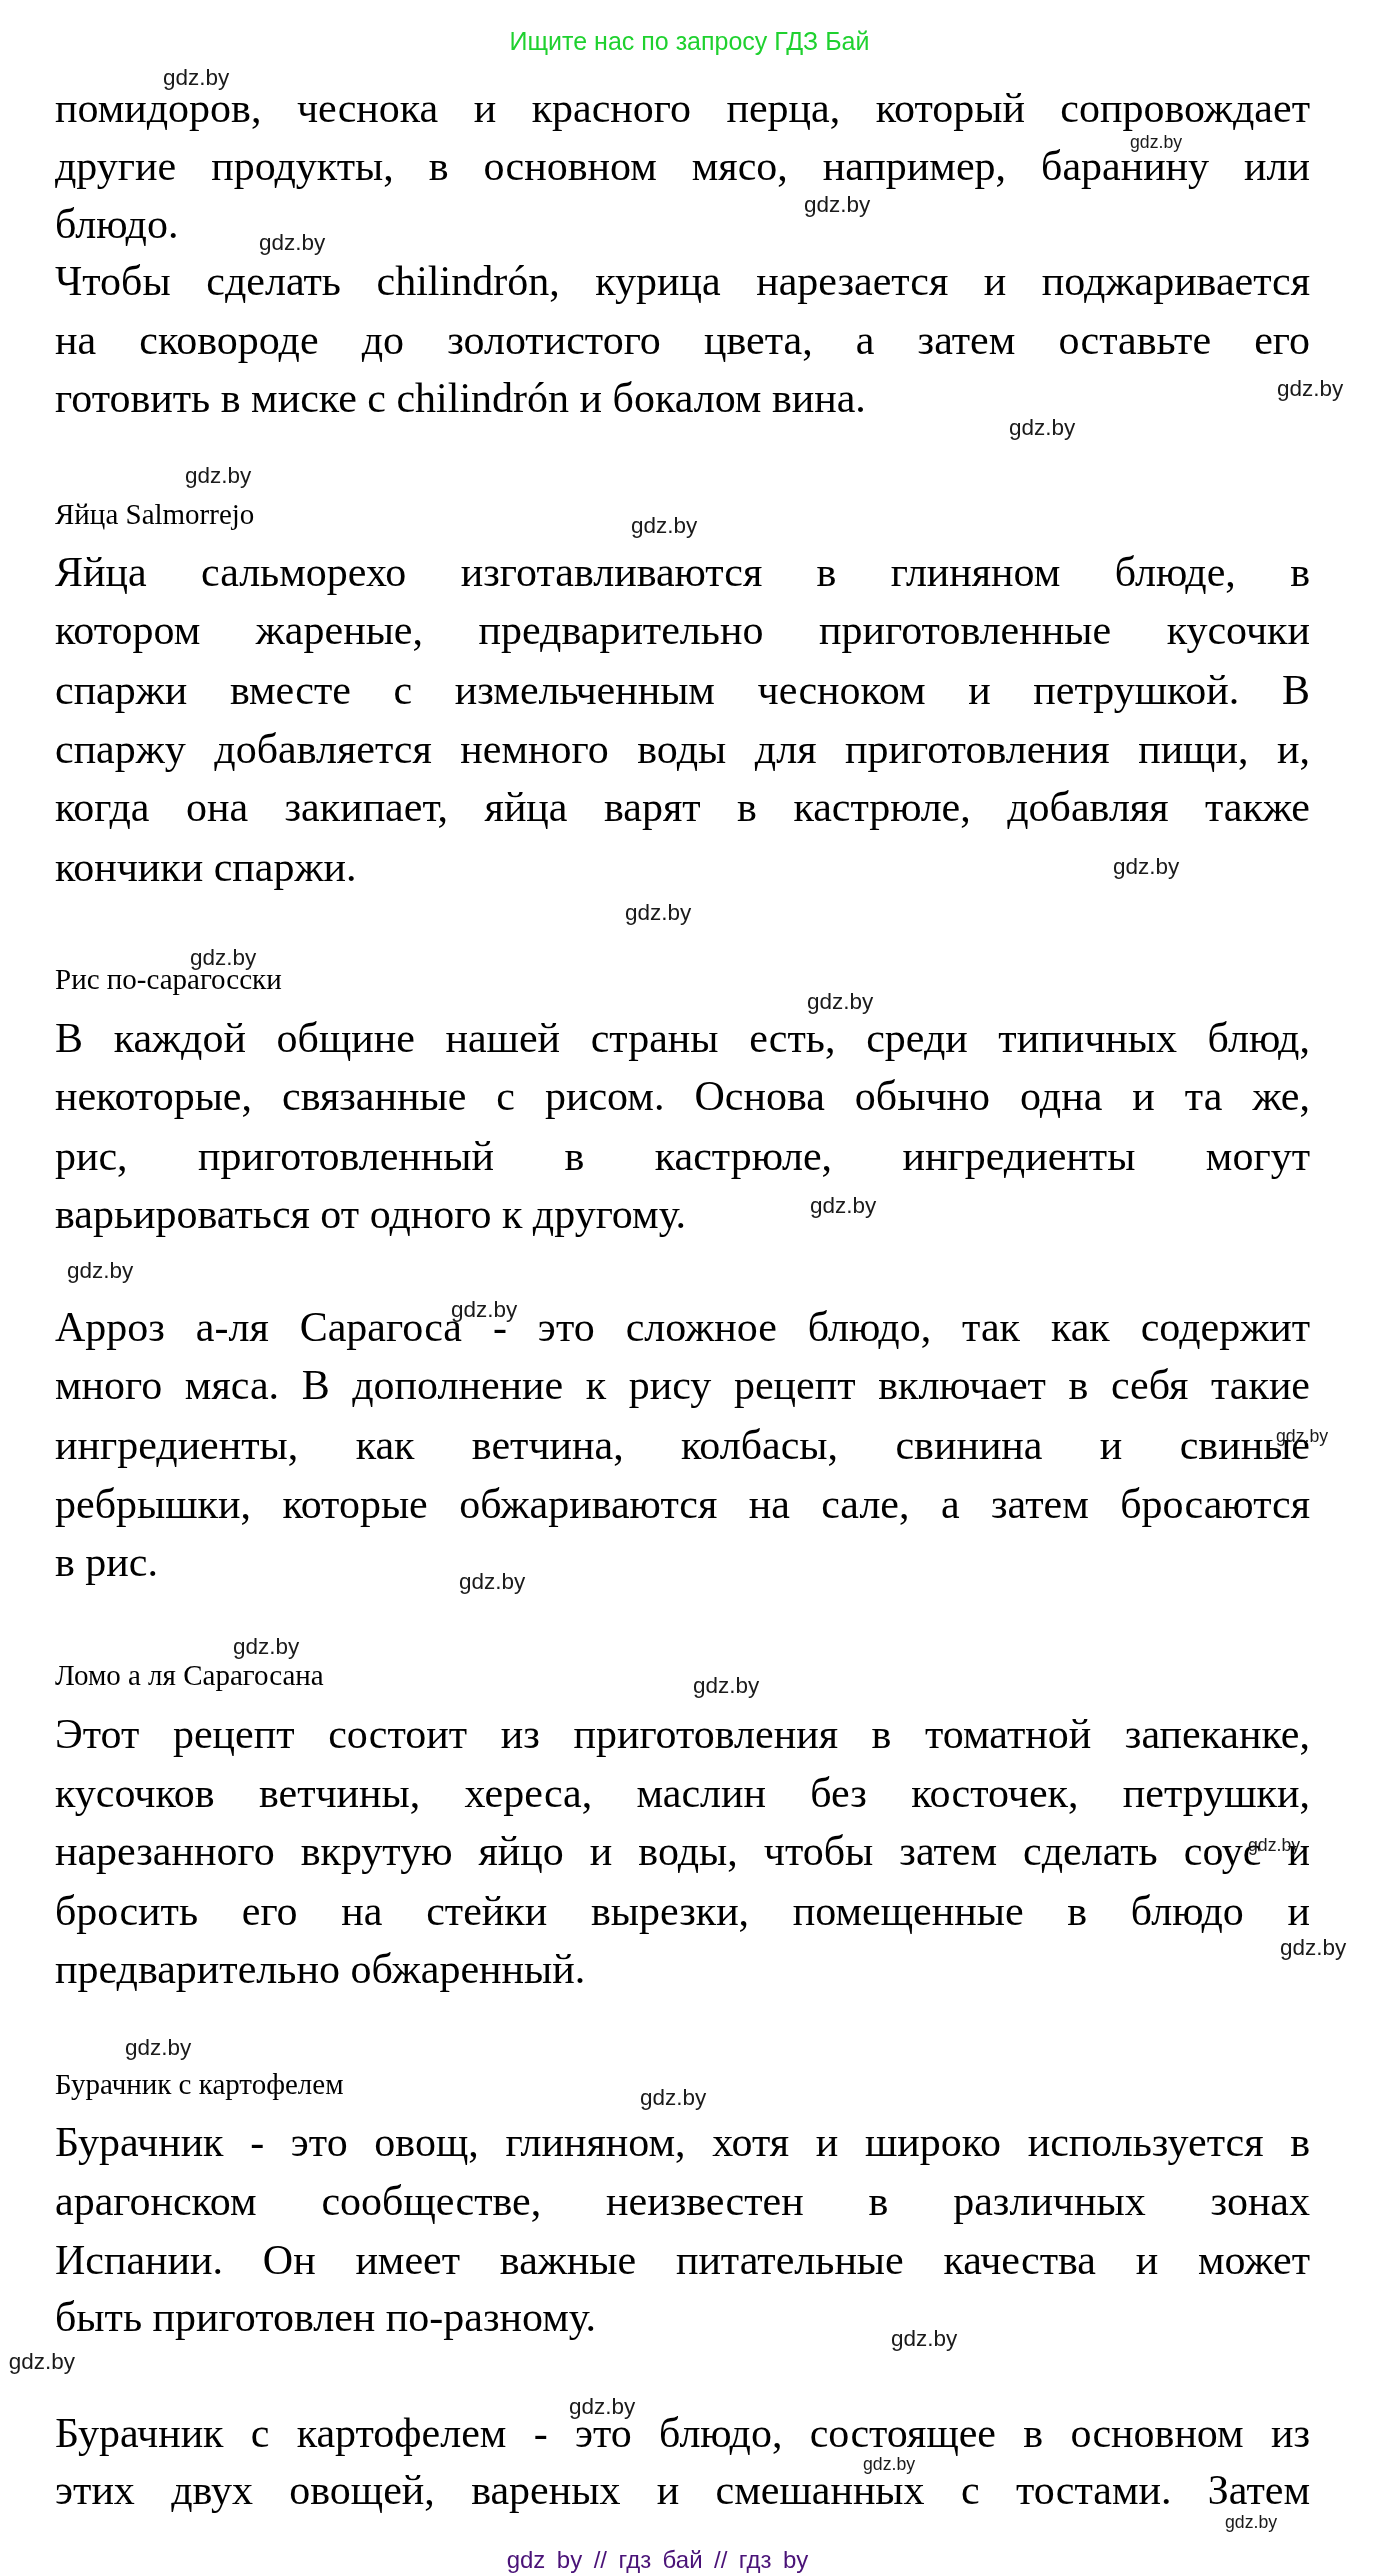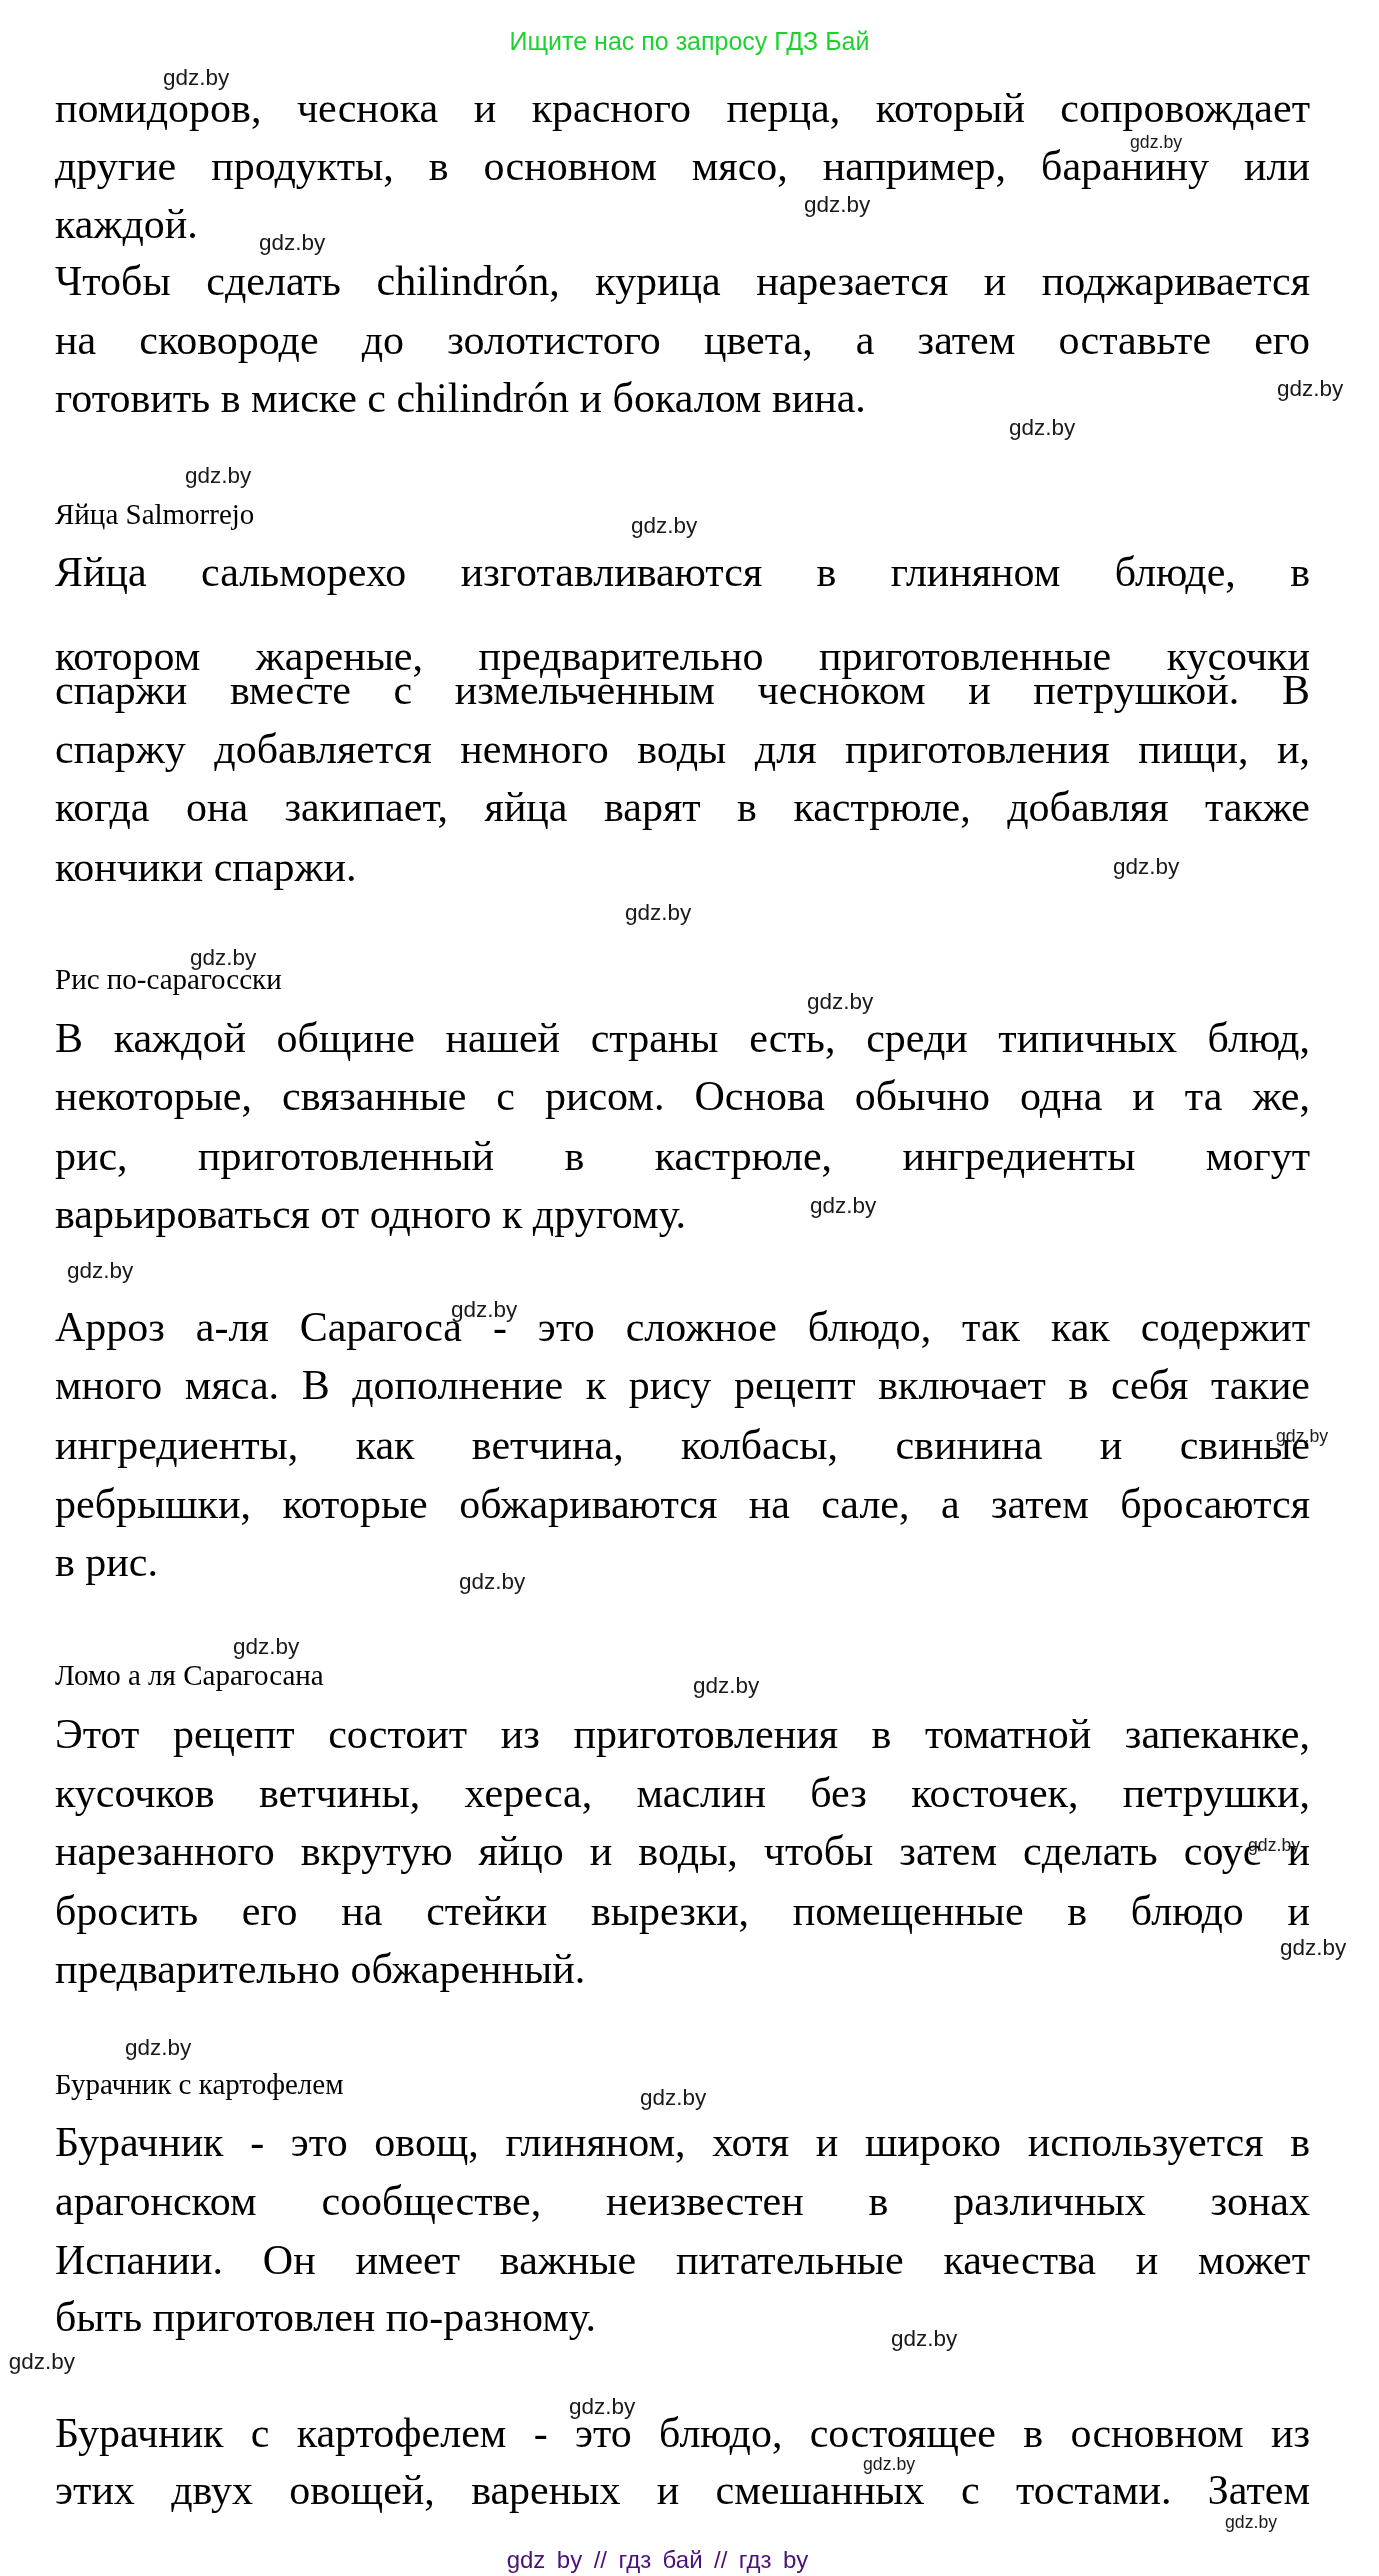--- a/index.html
+++ b/index.html
@@ -28,28 +28,28 @@
   }
   .wm.s { font-size: 17.7px; line-height: 19px; }
 </style>
 </head>
 <body>
 
 <div class="banner">Ищите нас по запросу ГДЗ Бай</div>
 
 <div class="line j" style="top:84px">помидоров, чеснока и красного перца, который сопровождает</div>
 <div class="line j" style="top:142px">другие продукты, в основном мясо, например, баранину или</div>
-<div class="line" style="top:200px">каждой.</div>
+<div class="line" style="top:200px">блюдо.</div>
 <div class="line j" style="top:257px">Чтобы сделать chilindrón, курица нарезается и поджаривается</div>
 <div class="line j" style="top:316px">на сковороде до золотистого цвета, а затем оставьте его</div>
 <div class="line" style="top:374px">готовить в миске с chilindrón и бокалом вина.</div>
 
 <div class="line h" style="top:490px">Яйца Salmorrejo</div>
 <div class="line j" style="top:548px">Яйца сальморехо изготавливаются в глиняном блюде, в</div>
-<div class="line j" style="top:632px">котором жареные, предварительно приготовленные кусочки</div>
+<div class="line j" style="top:606px">котором жареные, предварительно приготовленные кусочки</div>
 <div class="line j" style="top:666px">спаржи вместе с измельченным чесноком и петрушкой. В</div>
 <div class="line j" style="top:725px">спаржу добавляется немного воды для приготовления пищи, и,</div>
 <div class="line j" style="top:783px">когда она закипает, яйца варят в кастрюле, добавляя также</div>
 <div class="line" style="top:843px">кончики спаржи.</div>
 
 <div class="line h" style="top:955px">Рис по-сарагосски</div>
 <div class="line j" style="top:1014px">В каждой общине нашей страны есть, среди типичных блюд,</div>
 <div class="line j" style="top:1072px">некоторые, связанные с рисом. Основа обычно одна и та же,</div>
 <div class="line j" style="top:1132px">рис, приготовленный в кастрюле, ингредиенты могут</div>
 <div class="line" style="top:1190px">варьироваться от одного к другому.</div>

